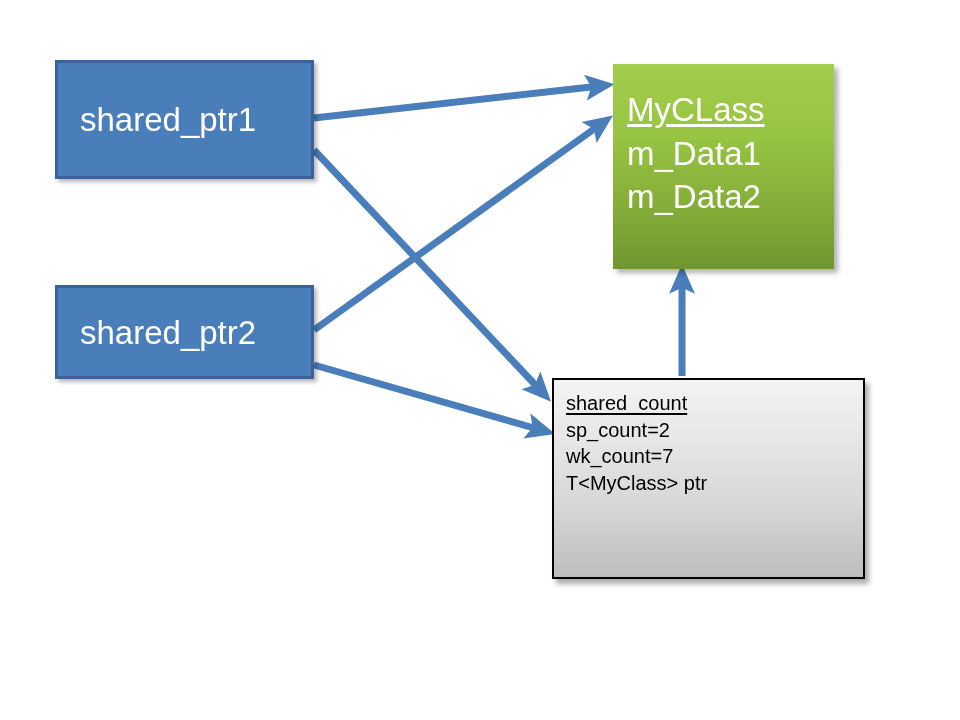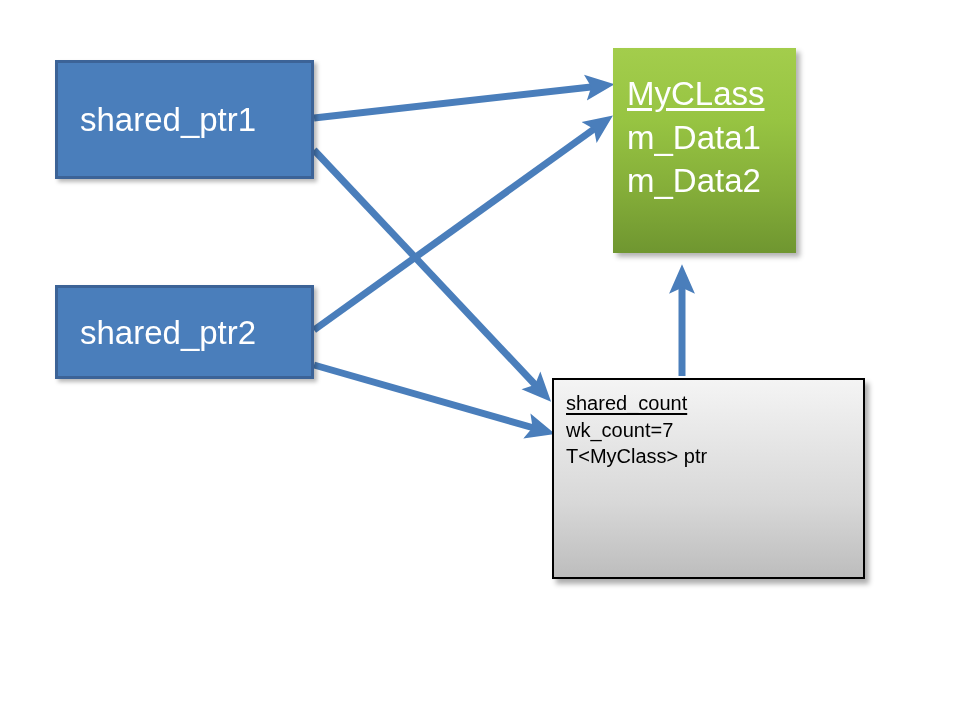--- a/index.html
+++ b/index.html
@@ -44,22 +44,22 @@
     letter-spacing: 0px;
     white-space: nowrap;
   }
   #ptr1 { left: 55px; top: 60px; width: 259px; height: 119px; }
   #ptr2 { left: 55px; top: 285px; width: 259px; height: 94px; }
 
   
   #class-box {
     position: absolute;
     left: 613px;
-    top: 48px;
-    width: 183px;
+    top: 64px;
+    width: 221px;
     height: 205px;
     box-sizing: border-box;
     background: linear-gradient(to bottom, #a3cd4c 0%, #97c442 35%, #84ad39 70%, #6f9630 100%);
     z-index: 3;
     box-shadow: 4px 4px 5px rgba(0,0,0,0.30);
     padding: 24px 0 4px 14px;
   }
   #class-box .cls-line {
     color: #ffffff;
     font-size: 33px;
@@ -128,17 +128,18 @@
   </div>
 
   <div id="class-box">
     <div class="cls-line cls-title">MyCLass</div>
     <div class="cls-line">m_Data1</div>
     <div class="cls-line">m_Data2</div>
   </div>
 
   <div id="count-box">
     <div class="cnt-line cnt-title">shared_count</div>
+    <div class="cnt-line">sp_count=2</div>
     <div class="cnt-line">wk_count=7</div>
     <div class="cnt-line">T&lt;MyClass&gt; ptr</div>
   </div>
 
 </div>
 
 </body></html>

